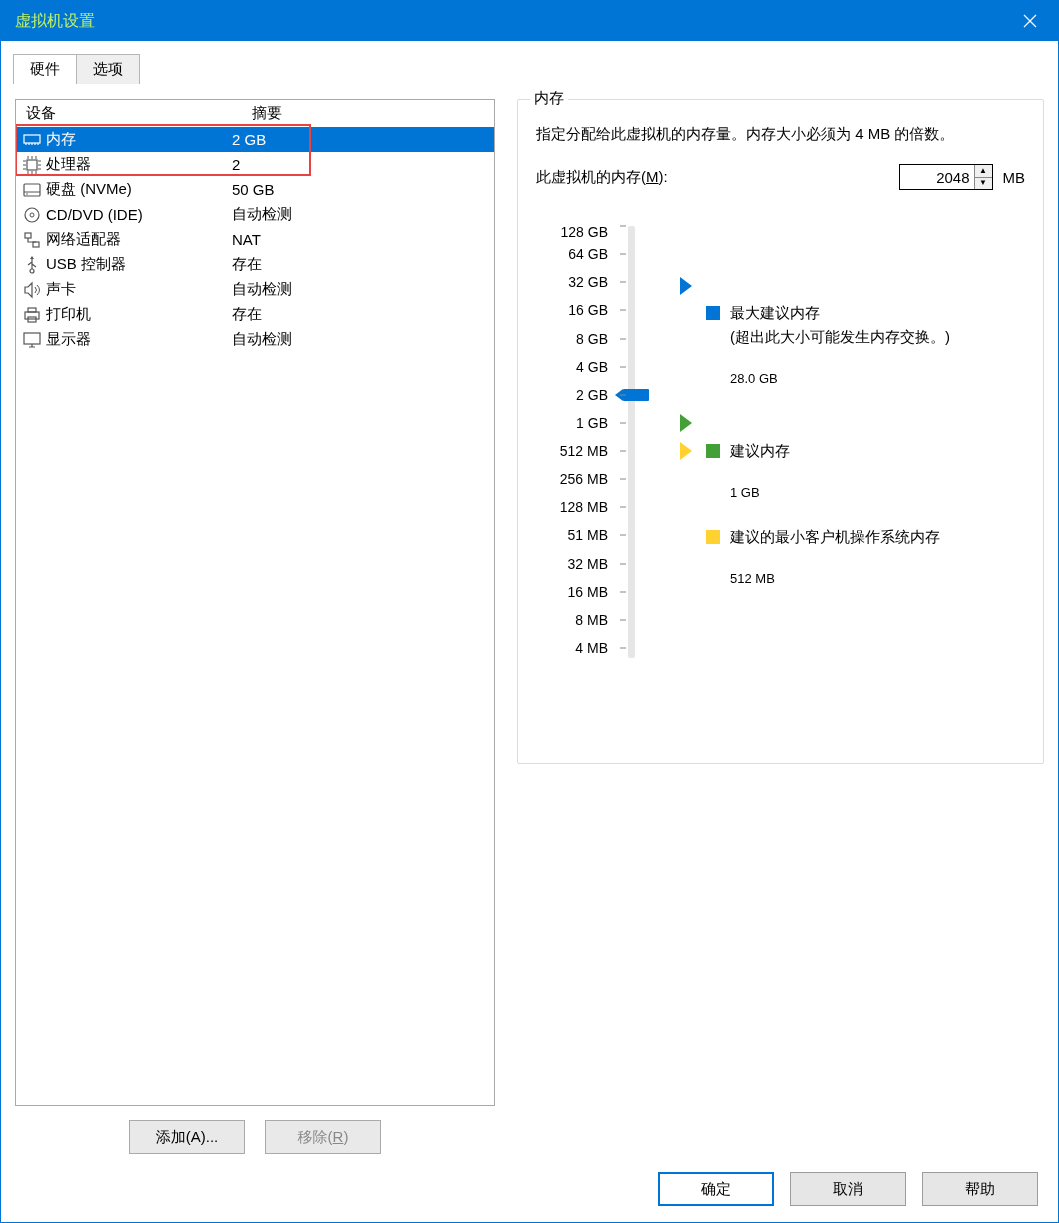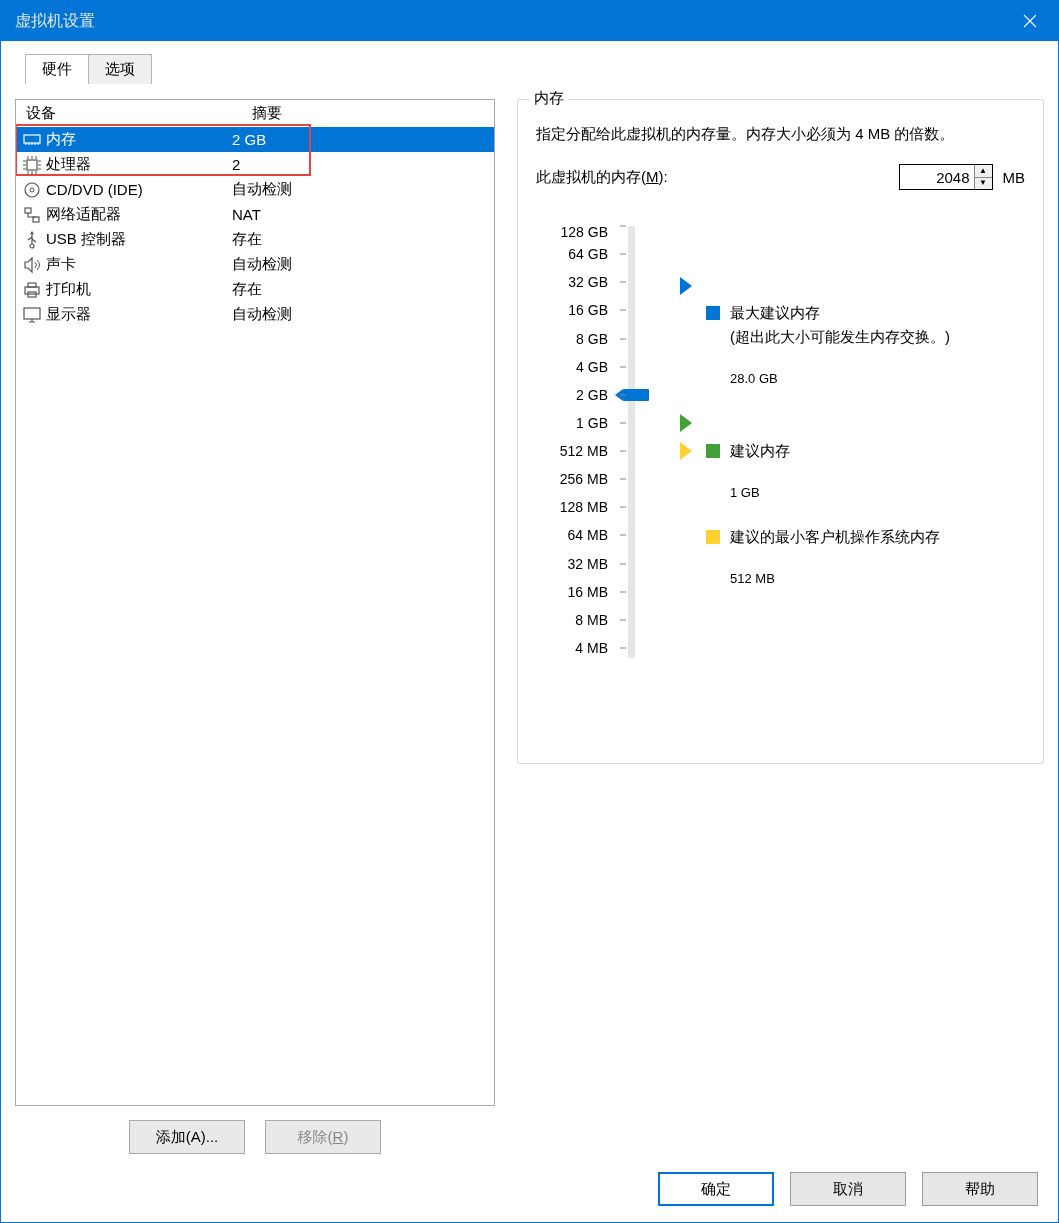--- a/index.html
+++ b/index.html
@@ -16,21 +16,21 @@
     background: #fff;
     border: 1px solid #0175d5;
     position: relative;
     display: flex;
     flex-direction: column;
   }
   
   .titlebar {
     height: 40px;
     background: #0175d5;
-    color: #e5e5e5;
+    color: #bef264;
     display: flex;
     align-items: center;
     padding-left: 14px;
     position: relative;
     font-size: 16px;
   }
   .titlebar-close {
     position: absolute;
     right: 0;
     top: 0;
@@ -40,21 +40,21 @@
     align-items: center;
     justify-content: center;
     cursor: pointer;
   }
   .titlebar-close svg { stroke: #fff; stroke-width: 1.2; }
   
   .tabstrip {
     height: 32px;
     display: flex;
     align-items: flex-end;
-    padding-left: 24px;
+    padding-left: 12px;
     margin-top: 12px;
     border-bottom: 1px solid #fff;
   }
   .tab {
     padding: 5px 16px 5px 16px;
     border: 1px solid #b5b5b5;
     border-bottom: none;
     background: #efefef;
     margin-right: -1px;
     position: relative;
@@ -372,20 +372,31 @@
           <span class="device-icon">
             <svg viewBox="0 0 18 18">
                 <rect x="4" y="4" width="10" height="10" fill="none" stroke="#555" stroke-width="1.2"></rect>
                 <path d="M9 0v3 M9 15v3 M0 9h3 M15 9h3 M5 0v3 M13 0v3 M5 15v3 M13 15v3 M0 5h3 M0 13h3 M15 5h3 M15 13h3" stroke="#555" stroke-width="1"></path>
               </svg>
           </span>
           <span class="device-name">处理器</span>
           <span class="device-summary">2</span>
         </div>
 
+        <div class="device-row">
+          <span class="device-icon">
+            <svg viewBox="0 0 18 18">
+                <rect x="1" y="3" width="16" height="12" rx="1" fill="none" stroke="#555" stroke-width="1.2"></rect>
+                <path d="M1 11 h16" stroke="#555" stroke-width="1"></path>
+                <circle cx="4" cy="13" r="0.8" fill="#555"></circle>
+              </svg>
+          </span>
+          <span class="device-name">硬盘 (NVMe)</span>
+          <span class="device-summary">50 GB</span>
+        </div>
 
         <div class="device-row">
           <span class="device-icon">
             <svg viewBox="0 0 18 18">
                 <circle cx="9" cy="9" r="7" fill="none" stroke="#555" stroke-width="1.2"></circle>
                 <circle cx="9" cy="9" r="2" fill="none" stroke="#555" stroke-width="1"></circle>
               </svg>
           </span>
           <span class="device-name">CD/DVD (IDE)</span>
           <span class="device-summary">自动检测</span>
@@ -480,21 +491,21 @@
               <div class="tick-label" style="top: 32.1333px;">64 GB</div>
               <div class="tick-label" style="top: 60.2667px;">32 GB</div>
               <div class="tick-label" style="top: 88.4px;">16 GB</div>
               <div class="tick-label" style="top: 116.533px;">8 GB</div>
               <div class="tick-label" style="top: 144.667px;">4 GB</div>
               <div class="tick-label" style="top: 172.8px;">2 GB</div>
               <div class="tick-label" style="top: 200.933px;">1 GB</div>
               <div class="tick-label" style="top: 229.067px;">512 MB</div>
               <div class="tick-label" style="top: 257.2px;">256 MB</div>
               <div class="tick-label" style="top: 285.333px;">128 MB</div>
-              <div class="tick-label" style="top: 313.467px;">64 MB</div>
+              <div class="tick-label" style="top: 313.467px;">51 MB</div>
               <div class="tick-label" style="top: 341.6px;">32 MB</div>
               <div class="tick-label" style="top: 369.733px;">16 MB</div>
               <div class="tick-label" style="top: 397.867px;">8 MB</div>
               <div class="tick-label" style="top: 426px;">4 MB</div>
             </div>
 
           <div class="slider-track" id="slider-track">
             <div class="track-line"></div>
             <div class="slider-thumb" id="thumb" style="top: 172.8px;"></div>
           <div class="tick-mark" style="top: 4px;"></div>

